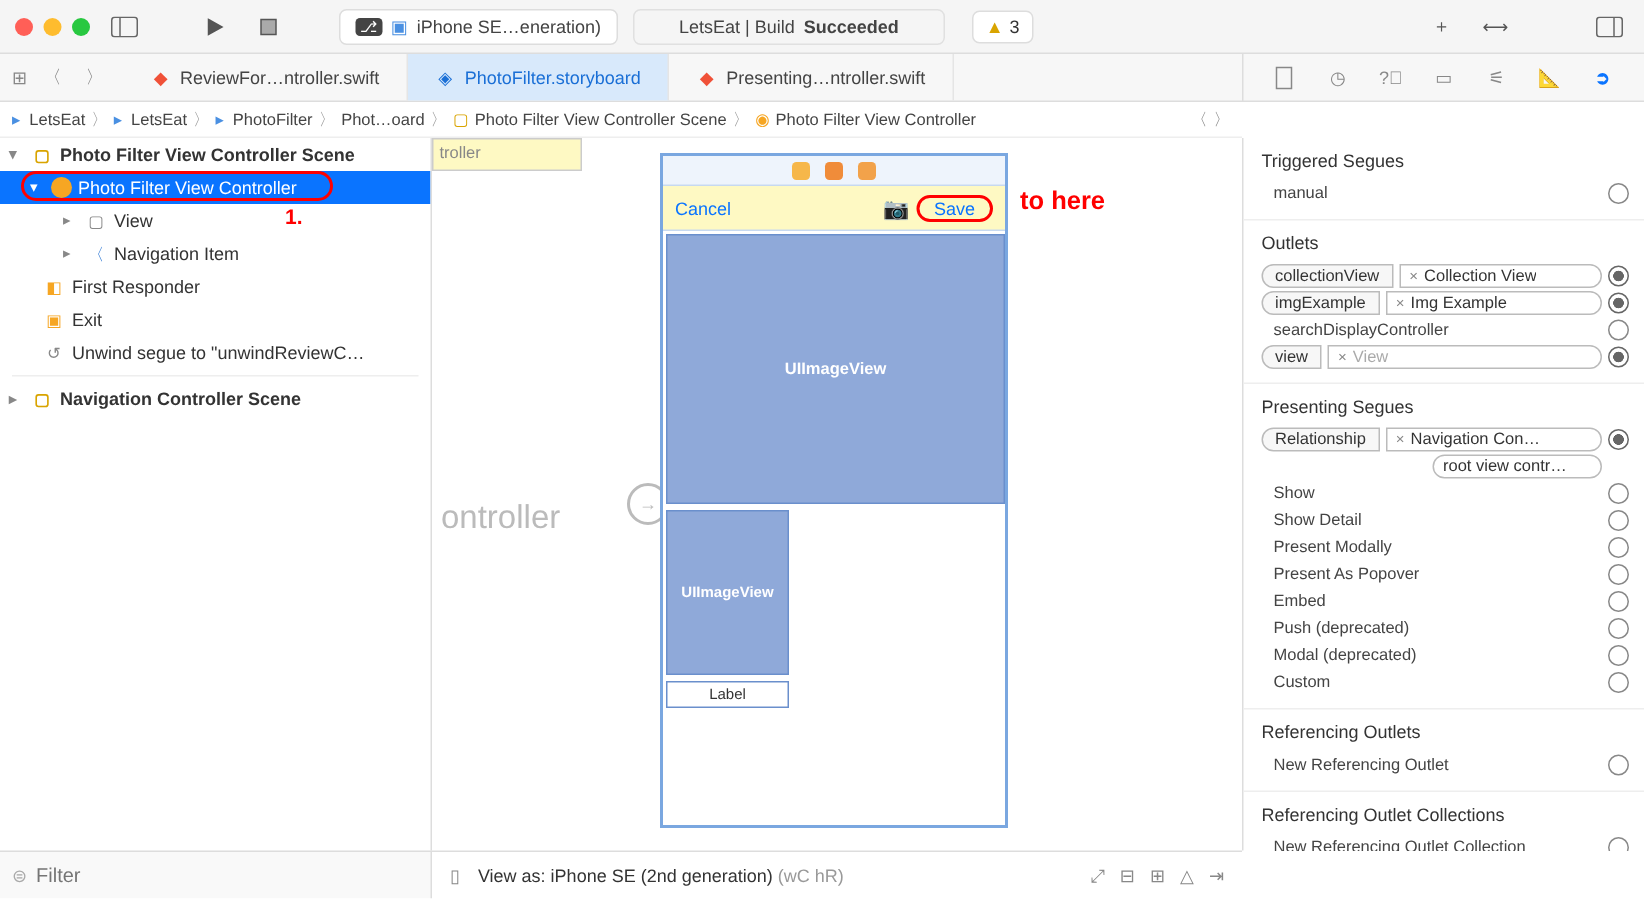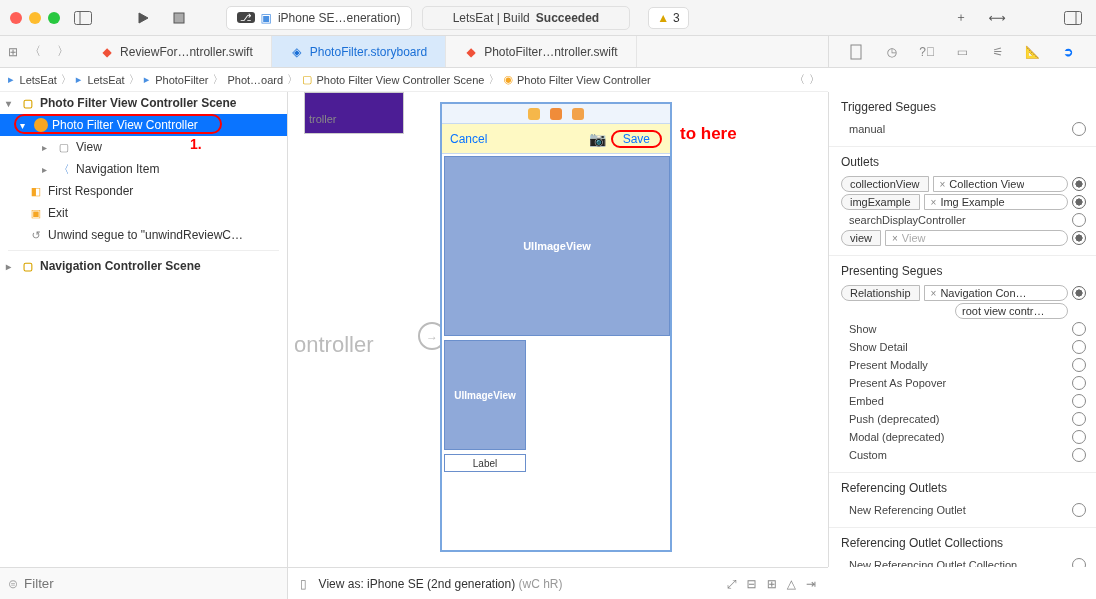--- a/index.html
+++ b/index.html
@@ -81,21 +81,21 @@
 .phone .navbar { height:30px; border-bottom:1px solid #c7d9f0; display:flex; align-items:center; padding:0 8px; background:#fef9c3;}
 .navbar .cancel { color:#0a74ff; }
 .navbar .camera { margin-left:auto; margin-right:6px; color:#000; font-size:14px;}
 .navbar .savebtn { color:#0a74ff; }
 .saveov { border:2px solid #ff0000; border-radius:10px; padding:0 10px; margin-left:-2px;}
 .annhere { position:absolute; left:392px; top:32px; color:#ff0000; font-weight:bold; font-size:17px;}
 .imgv1 { position:absolute; left:2px; top:52px; width:226px; height:180px; background:#8fa9d9; border:1px solid #6a8fcc; display:flex;align-items:center;justify-content:center; color:#fff; font-size:11px; font-weight:600;}
 .imgv2 { position:absolute; left:2px; top:236px; width:82px; height:110px; background:#8fa9d9; border:1px solid #6a8fcc; display:flex;align-items:center;justify-content:center; color:#fff; font-size:10px; font-weight:600;}
 .lbl { position:absolute; left:2px; top:350px; width:82px; height:18px; border:1px solid #6a8fcc; background:#fff; display:flex;align-items:center;justify-content:center;font-size:10px;}
 .segarrow { position:absolute; left:130px; top:230px; width:28px; height:28px; border:2px solid #bbb; border-radius:50%; display:flex;align-items:center;justify-content:center; color:#bbb;}
-.littlesel { position:absolute; left:16px; top:0; width:100px; height:22px; border:1px solid #ccc; background:#4c1d95; font-size:11px; color:#888; padding:20px 4px;}
+.littlesel { position:absolute; left:0px; top:0; width:100px; height:22px; border:1px solid #ccc; background:#fef9c3; font-size:11px; color:#888; padding:3px 4px;}
 
 
 .rsect { border-bottom:1px solid #eee; padding:4px 10px 8px 12px; }
 .rsect h4 { font-size:12px; font-weight:400; color:#333; margin:4px 0 6px 0; }
 .conn-row { display:flex; align-items:center; height:18px; gap:4px; font-size:11px;}
 .conn-row .namep { border:1px solid #bbb; border-radius:9px 0 0 9px; height:16px; padding:0 8px; display:flex;align-items:center; background:#f7f7f7;}
 .conn-row .destp { border:1px solid #bbb; border-radius:0 9px 9px 0; height:16px; padding:0 6px; display:flex;align-items:center; gap:4px; flex:1; min-width:0; background:#fff;}
 .conn-row .destp .x{ color:#888; font-size:10px;}
 .conn-row .destp span{ white-space:nowrap; overflow:hidden; text-overflow:ellipsis;}
 .circle-o { width:14px; height:14px; border:1.5px solid #888; border-radius:50%; margin-left:auto; flex:0 0 14px;}
@@ -169,21 +169,21 @@
   <div class="tab">
     <span class="ficon swift">◆</span>
     <span>ReviewFor…ntroller.swift</span>
   </div>
   <div class="tab active">
     <span class="ficon story">◈</span>
     <span>PhotoFilter.storyboard</span>
   </div>
   <div class="tab">
     <span class="ficon swift">◆</span>
-    <span>PhotoFilter…ntroller.swift</span>
+    <span>Presenting…ntroller.swift</span>
   </div>
   <div class="tbright2">
     <span style="color:#888;">≡</span>
     <span style="color:#888;">▥</span>
   </div>
 </div>
 
 <div class="insptabs">
   <div class="itab">
       <svg width="14" height="16">

